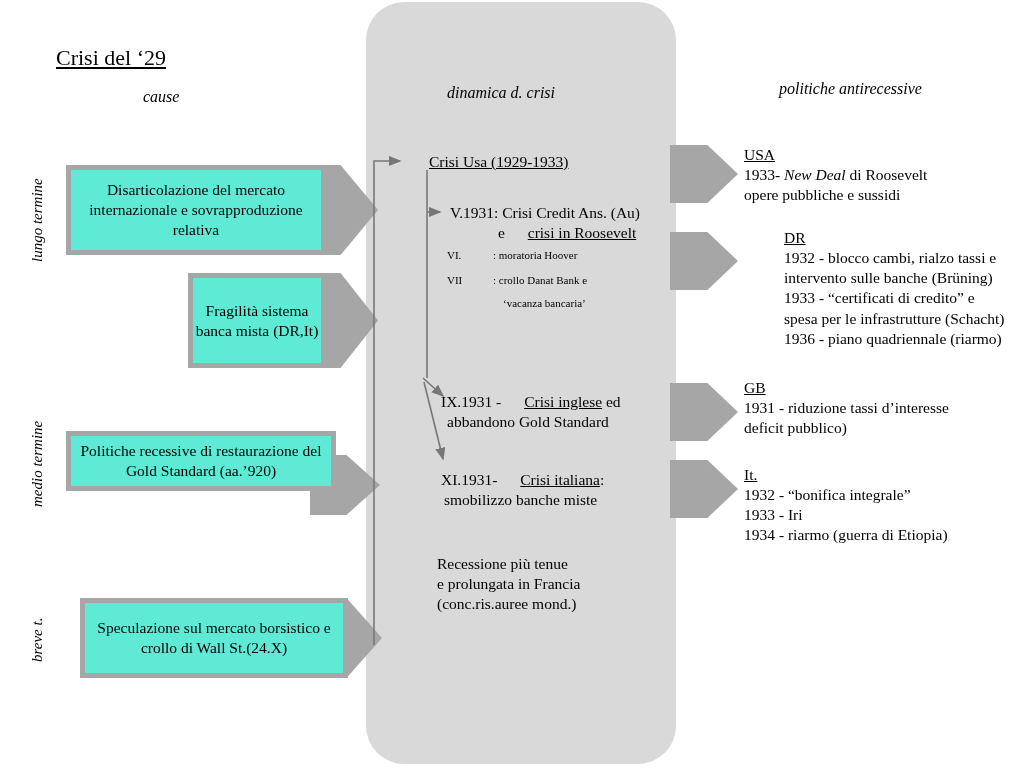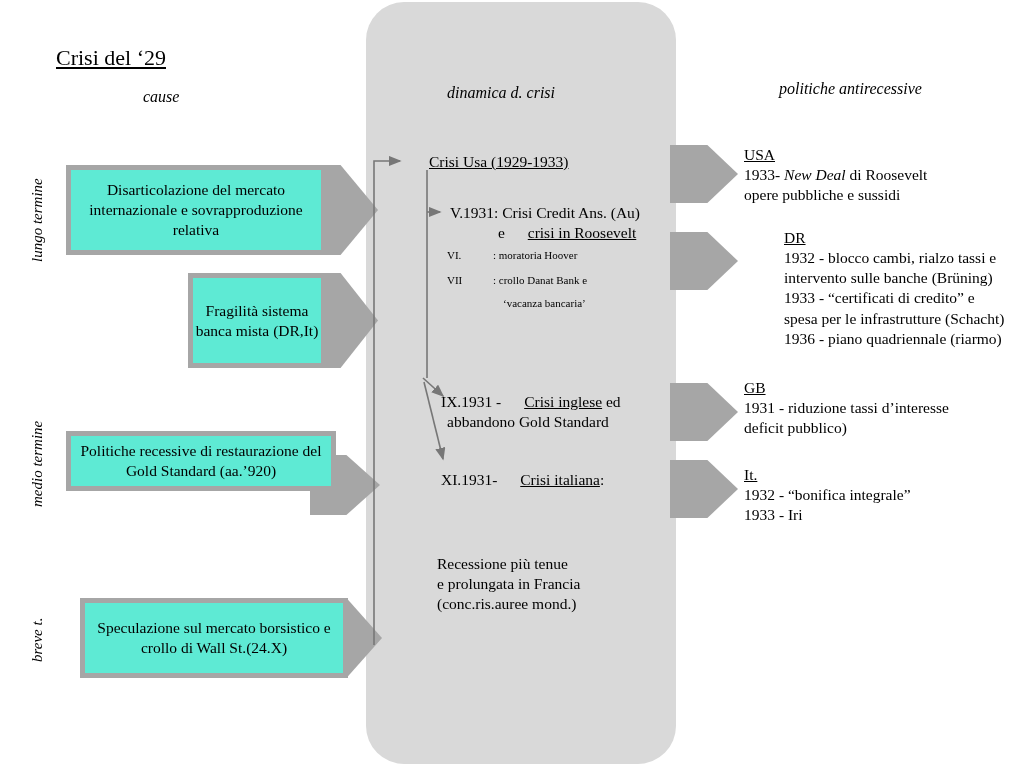--- a/index.html
+++ b/index.html
@@ -205,20 +205,21 @@
     <span class="num"></span><span style="padding-left:10px;">‘vacanza bancaria’</span>
   </div>
 
   <div class="c-text" style="left:441px; top:392px;">
     <span class="ln"><span>IX.1931 - </span><span class="u">Crisi inglese</span><span> ed</span></span>
     <span class="ln" style="padding-left:6px;">abbandono Gold Standard</span>
   </div>
 
   <div class="c-text" style="left:441px; top:470px;">
     <span class="ln"><span>XI.1931- </span><span class="u">Crisi italiana</span><span>:</span></span>
+    <span class="ln" style="padding-left:3px;">smobilizzo banche miste</span>
   </div>
 
   <div class="c-text" style="left:437px; top:554px;">
     <span class="ln">Recessione più tenue</span>
     <span class="ln">e prolungata in Francia</span>
     <span class="ln">(conc.ris.auree mond.)</span>
   </div>
 
   <div class="policy-arrow" style="left:670px; top:145px; width:68px; height:58px;"></div>
   <div class="policy-block" style="left:744px; top:145px;">
@@ -242,20 +243,21 @@
     <span class="ln ttl">GB</span>
     <span class="ln">1931 - riduzione tassi d’interesse</span>
     <span class="ln">  deficit pubblico)</span>
   </div>
 
   <div class="policy-arrow" style="left:670px; top:460px; width:68px; height:58px;"></div>
   <div class="policy-block" style="left:744px; top:465px;">
     <span class="ln ttl">It.</span>
     <span class="ln">1932 - “bonifica integrale”</span>
     <span class="ln">1933 - Iri</span>
+    <span class="ln">1934 - riarmo (guerra di Etiopia)</span>
   </div>
 
   <svg class="connectors" viewBox="0 0 1024 768" xmlns="http://www.w3.org/2000/svg">
     <defs>
       <marker id="ah" markerWidth="8" markerHeight="8" refX="7" refY="3.2" orient="auto" markerUnits="strokeWidth">
         <path d="M0,0 L8,3.2 L0,6.4 z" fill="#777777"></path>
       </marker>
     </defs>
 
     <path d="M 374,645 L 374,161 L 400,161" stroke="#777777" stroke-width="1.6" fill="none" marker-end="url(#ah)"></path>

